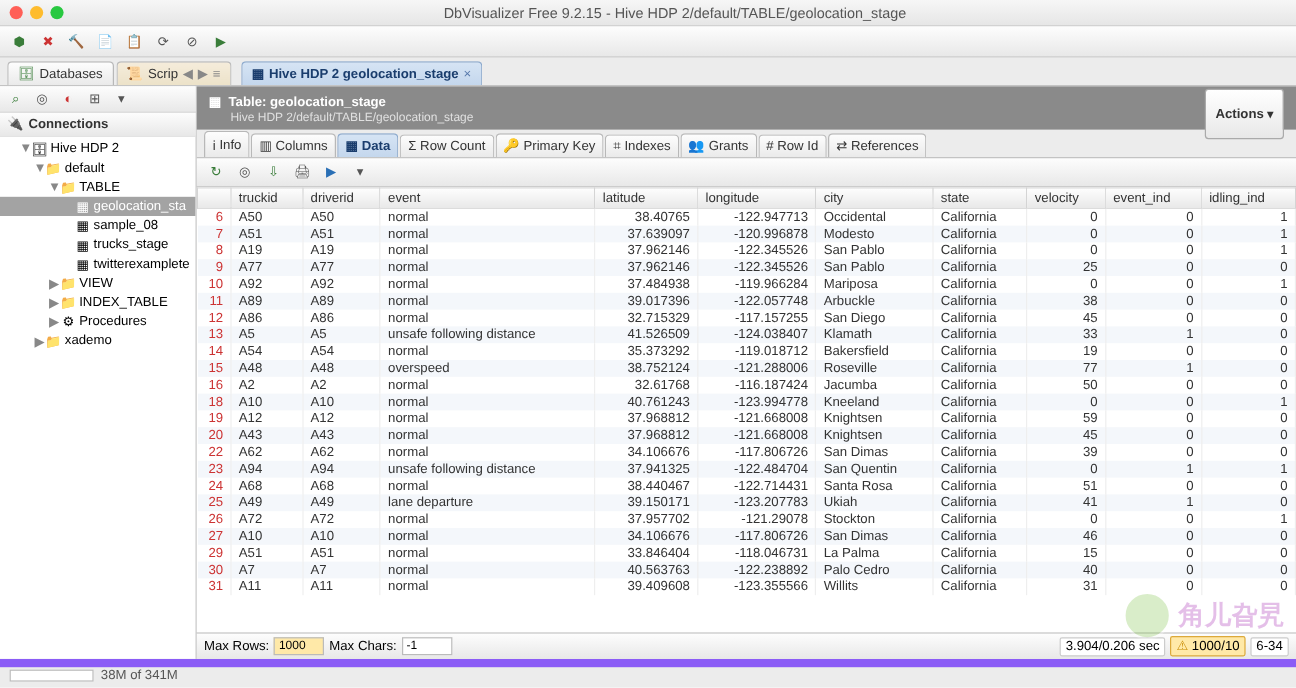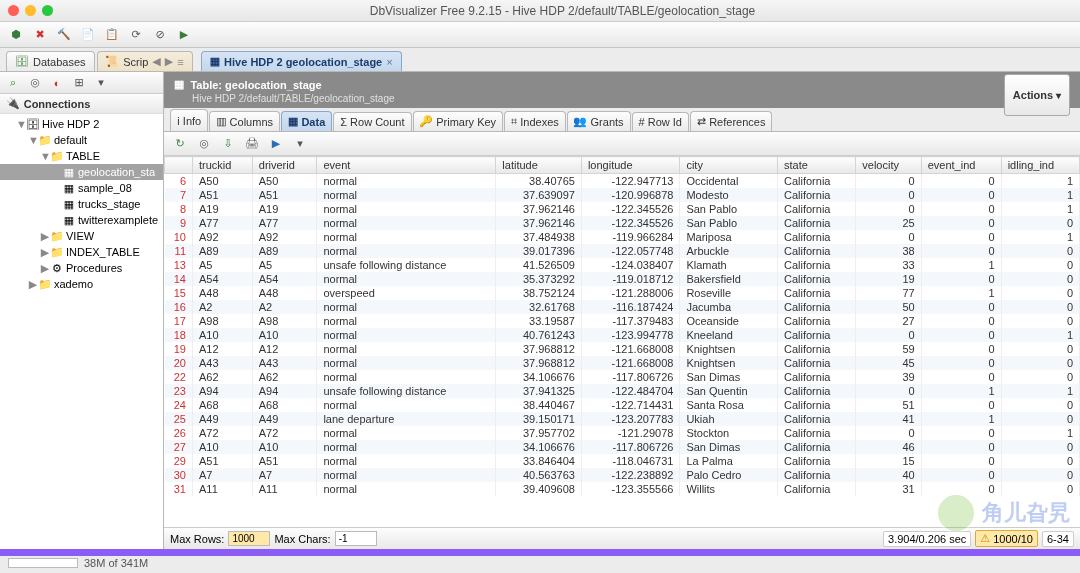--- a/index.html
+++ b/index.html
@@ -56,21 +56,21 @@
 .footer-row input { width: 42px; font-size: 10px; padding: 1px 3px; border: 1px solid #bbb; }
 .status-right { margin-left: auto; display: flex; align-items: center; gap: 4px; }
 .badge { background: #fff; border: 1px solid #ccc; padding: 1px 4px; border-radius: 2px; }
 .badge.warn { background: #ffe9a8; border-color: #dca93a; display:flex; align-items:center; gap:3px; }
 
 .statusbar { height: 20px; background: #ececec; border-top: 7px solid #8b5cf6; display: flex; align-items: center; justify-content: flex-start; padding: 2px 8px; gap: 6px; font-size: 10px; color: #555; }
 .progress { width: 70px; height: 10px; border: 1px solid #bbb; background: #fff; }
 
 .watermark { position:absolute; right:10px; bottom:40px; opacity:0.28; display:flex; align-items:center; gap:6px; pointer-events:none; }
 .watermark .av { width:40px; height:40px; border-radius:50%; background:#7ac142; border:2px solid #fff; }
-.watermark .txt { font-size:22px; color:#1d4ed8; font-weight:bold; }
+.watermark .txt { font-size:22px; color:#a21caf; font-weight:bold; }
 </style>
 </head>
 <body>
 
 <div class="titlebar">
   <div class="traffic">
     <span class="tc-close"></span>
     <span class="tc-min"></span>
     <span class="tc-max"></span>
   </div>
@@ -329,20 +329,33 @@
               <td>normal</td>
               <td class="num">39.017396</td>
               <td class="num">-122.057748</td>
               <td>Arbuckle</td>
               <td>California</td>
               <td class="num">38</td>
               <td class="num">0</td>
               <td class="num">0</td>
             </tr>
             <tr>
+              <td class="rownum">12</td>
+              <td>A86</td>
+              <td>A86</td>
+              <td>normal</td>
+              <td class="num">32.715329</td>
+              <td class="num">-117.157255</td>
+              <td>San Diego</td>
+              <td>California</td>
+              <td class="num">45</td>
+              <td class="num">0</td>
+              <td class="num">0</td>
+            </tr>
+            <tr>
               <td class="rownum">13</td>
               <td>A5</td>
               <td>A5</td>
               <td>unsafe following distance</td>
               <td class="num">41.526509</td>
               <td class="num">-124.038407</td>
               <td>Klamath</td>
               <td>California</td>
               <td class="num">33</td>
               <td class="num">1</td>
@@ -377,33 +390,20 @@
             <tr>
               <td class="rownum">16</td>
               <td>A2</td>
               <td>A2</td>
               <td>normal</td>
               <td class="num">32.61768</td>
               <td class="num">-116.187424</td>
               <td>Jacumba</td>
               <td>California</td>
               <td class="num">50</td>
-              <td class="num">0</td>
-              <td class="num">0</td>
-            </tr>
-            <tr>
-              <td class="rownum">17</td>
-              <td>A98</td>
-              <td>A98</td>
-              <td>normal</td>
-              <td class="num">33.19587</td>
-              <td class="num">-117.379483</td>
-              <td>Oceanside</td>
-              <td>California</td>
-              <td class="num">27</td>
               <td class="num">0</td>
               <td class="num">0</td>
             </tr>
             <tr>
               <td class="rownum">18</td>
               <td>A10</td>
               <td>A10</td>
               <td>normal</td>
               <td class="num">40.761243</td>
               <td class="num">-123.994778</td>

